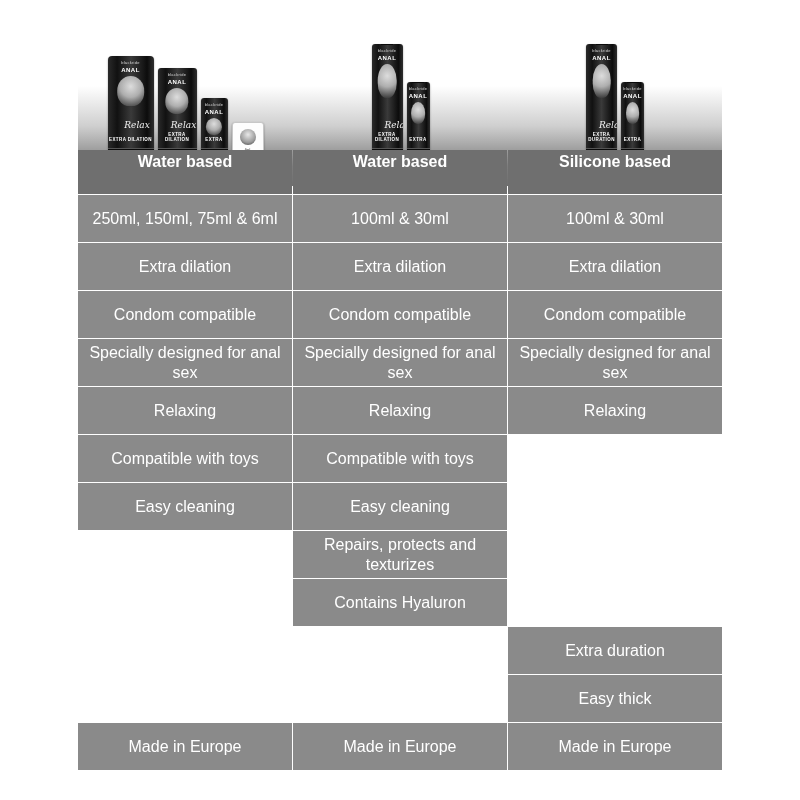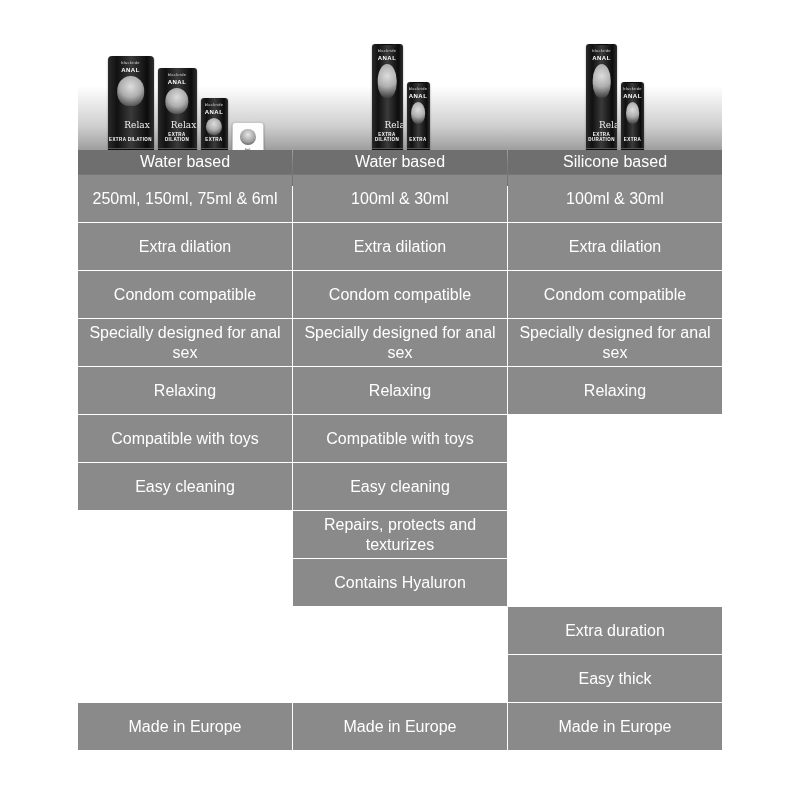--- a/index.html
+++ b/index.html
@@ -100,20 +100,21 @@
     background: radial-gradient(circle at 50% 35%, #efefef 0%, #bdbdbd 45%, #6b6b6b 75%, #2a2a2a 100%);
     opacity: 0.9;
   }
 
   .item .script {
     position: absolute;
     left: 0; right: 0;
     bottom: 26px;
     text-align: center;
     font-family: "DejaVu Serif", serif;
+    font-style: italic;
     font-size: 9px;
     color: #f0f0f0;
     margin-left: 13px;
   }
 
   .item .extra {
     position: absolute;
     left: 0; right: 0;
     bottom: 14px;
     text-align: center;
@@ -174,21 +175,21 @@
     font-size: 16px;
     background: #8a8a8a;
     padding: 0 6px;
     box-sizing: border-box;
     line-height: 1.25;
   }
   .cell:last-child { margin-right: 0; }
 
   .cell.empty { background: transparent; }
 
-  .row.header { height: 24px; }
+  .row.header { height: 44px; font-weight: bold; }
   .row.header .cell {
     background: #6f6f6f;
     font-size: 16px;
     align-items: flex-start;
     padding-top: 2px;
   }
 
   .row.header .cell.h1 { width: 214px; }
 </style>
 </head>

